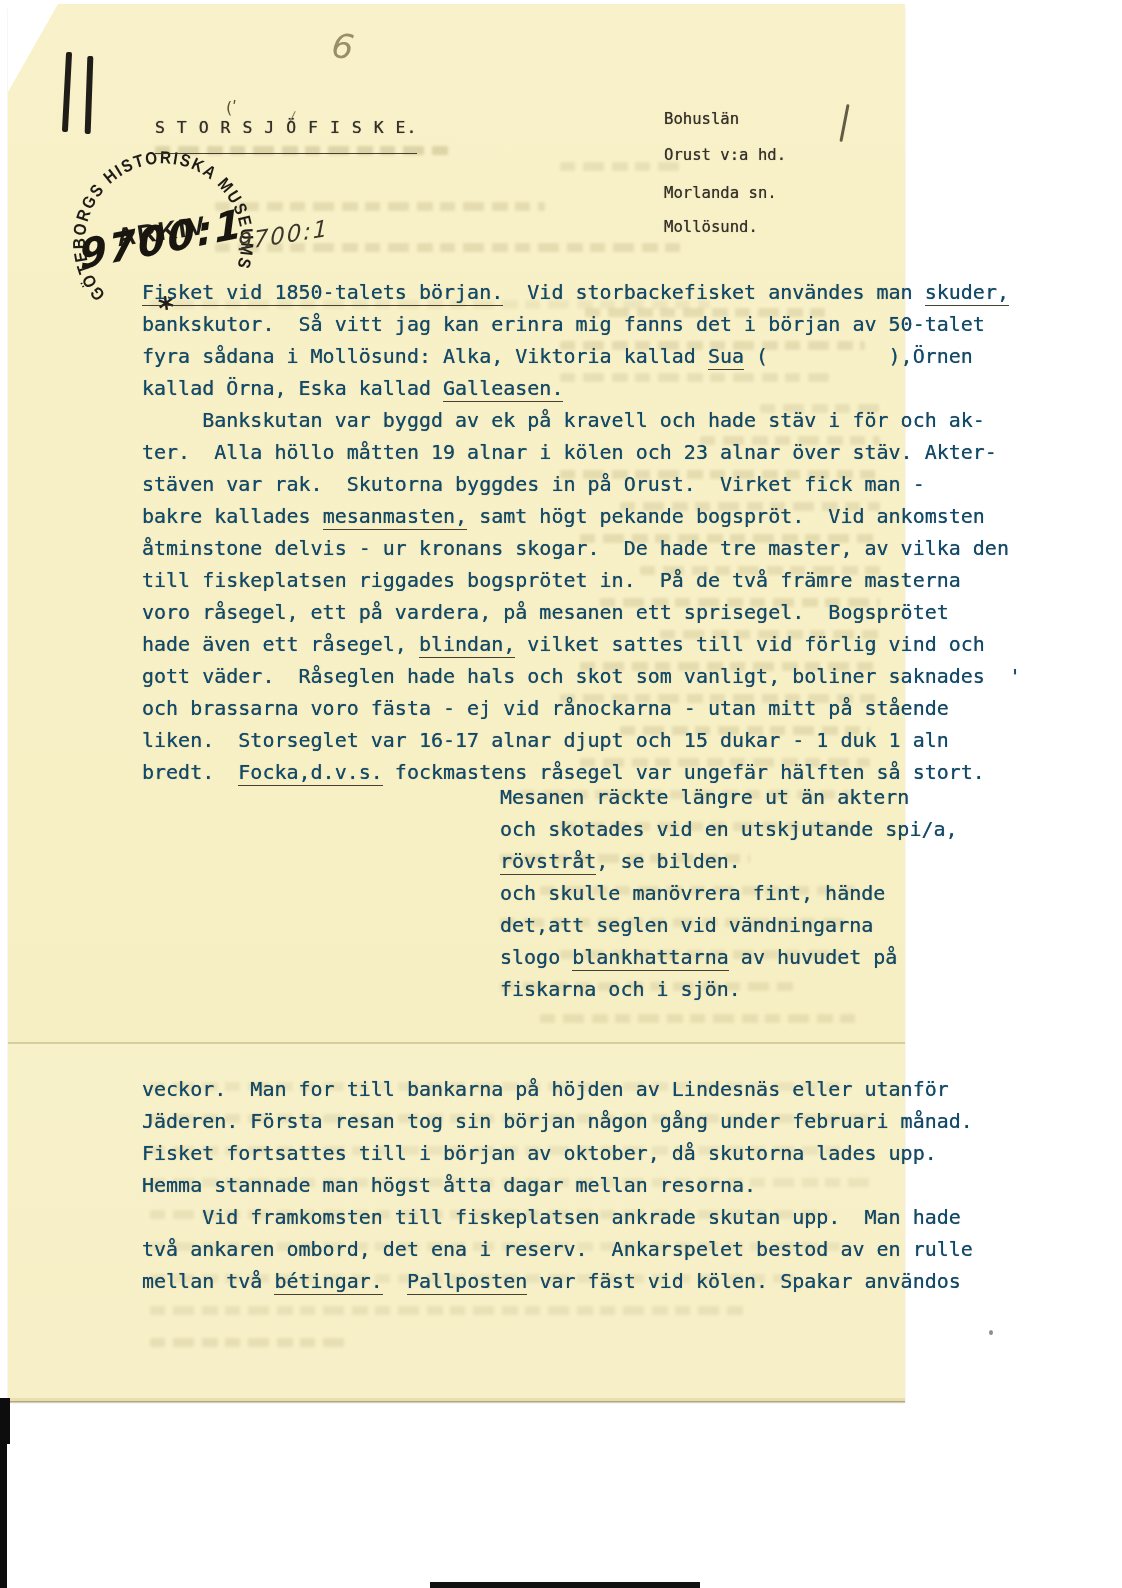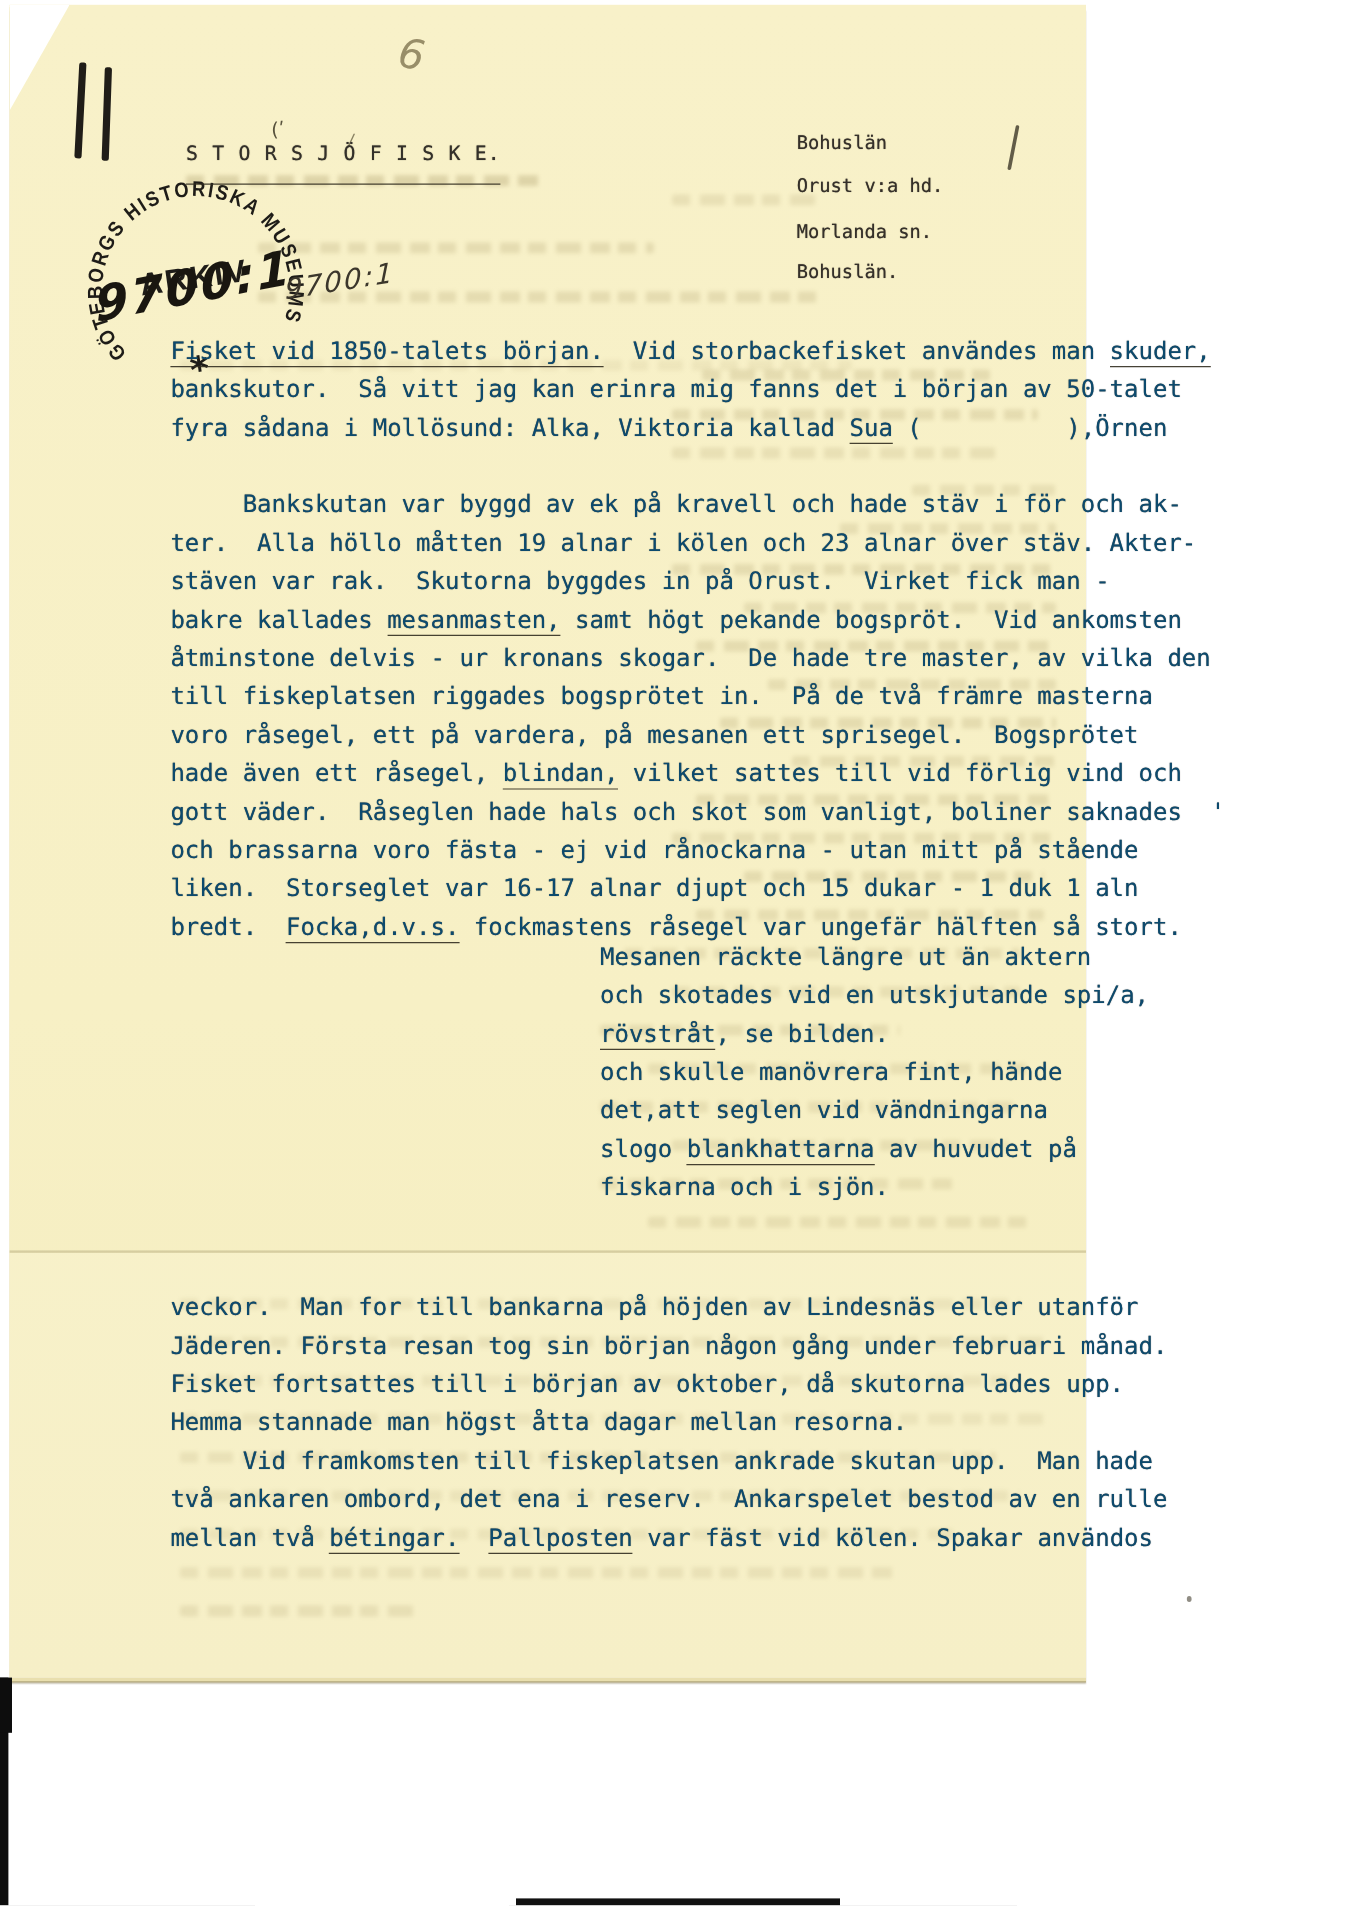--- a/index.html
+++ b/index.html
@@ -127,26 +127,27 @@
     </svg>
   </div>
   <div class="hw-big">9700:1</div>
   <div class="hw-small">9700:1</div>
 
   <div class="title">S T O R S J Ö F I S K E.</div>
 
   <div class="loc-line" style="top:110px">Bohuslän</div>
   <div class="loc-line" style="top:146px">Orust v:a hd.</div>
   <div class="loc-line" style="top:184px">Morlanda sn.</div>
-  <div class="loc-line" style="top:218px">Bohuslän.</div>
+  <div class="loc-line" style="top:218px">Mollösund.</div>
 
   <div class="typed" style="left:142px;top:276px">
       <div class="tline"><span></span><span class="u">Fisket vid 1850-talets början.</span><span>  Vid storbackefisket användes man </span><span class="u">skuder,</span><span></span></div>
       <div class="tline"><span>bankskutor.  Så vitt jag kan erinra mig fanns det i början av 50-talet</span></div>
       <div class="tline"><span>fyra sådana i Mollösund: Alka, Viktoria kallad </span><span class="u">Sua</span><span> (          ),Örnen</span></div>
+      <div class="tline"><span>kallad Örna, Eska kallad </span><span class="u">Galleasen.</span><span></span></div>
     </div>
   <div class="typed" style="left:142px;top:404px">
       <div class="tline"><span>     Bankskutan var byggd av ek på kravell och hade stäv i för och ak-</span></div>
       <div class="tline"><span>ter.  Alla höllo måtten 19 alnar i kölen och 23 alnar över stäv. Akter-</span></div>
       <div class="tline"><span>stäven var rak.  Skutorna byggdes in på Orust.  Virket fick man -</span></div>
       <div class="tline"><span>bakre kallades </span><span class="u">mesanmasten,</span><span> samt högt pekande bogspröt.  Vid ankomsten</span></div>
       <div class="tline"><span>åtminstone delvis - ur kronans skogar.  De hade tre master, av vilka den</span></div>
       <div class="tline"><span>till fiskeplatsen riggades bogsprötet in.  På de två främre masterna</span></div>
       <div class="tline"><span>voro råsegel, ett på vardera, på mesanen ett sprisegel.  Bogsprötet</span></div>
       <div class="tline"><span>hade även ett råsegel, </span><span class="u">blindan,</span><span> vilket sattes till vid förlig vind och</span></div>

